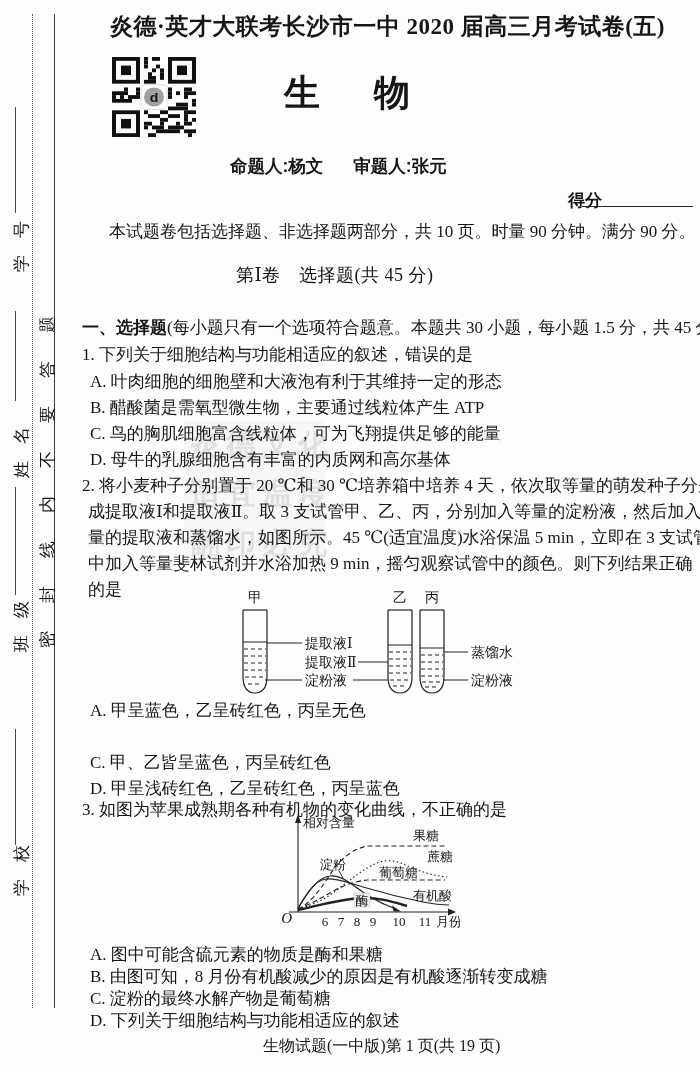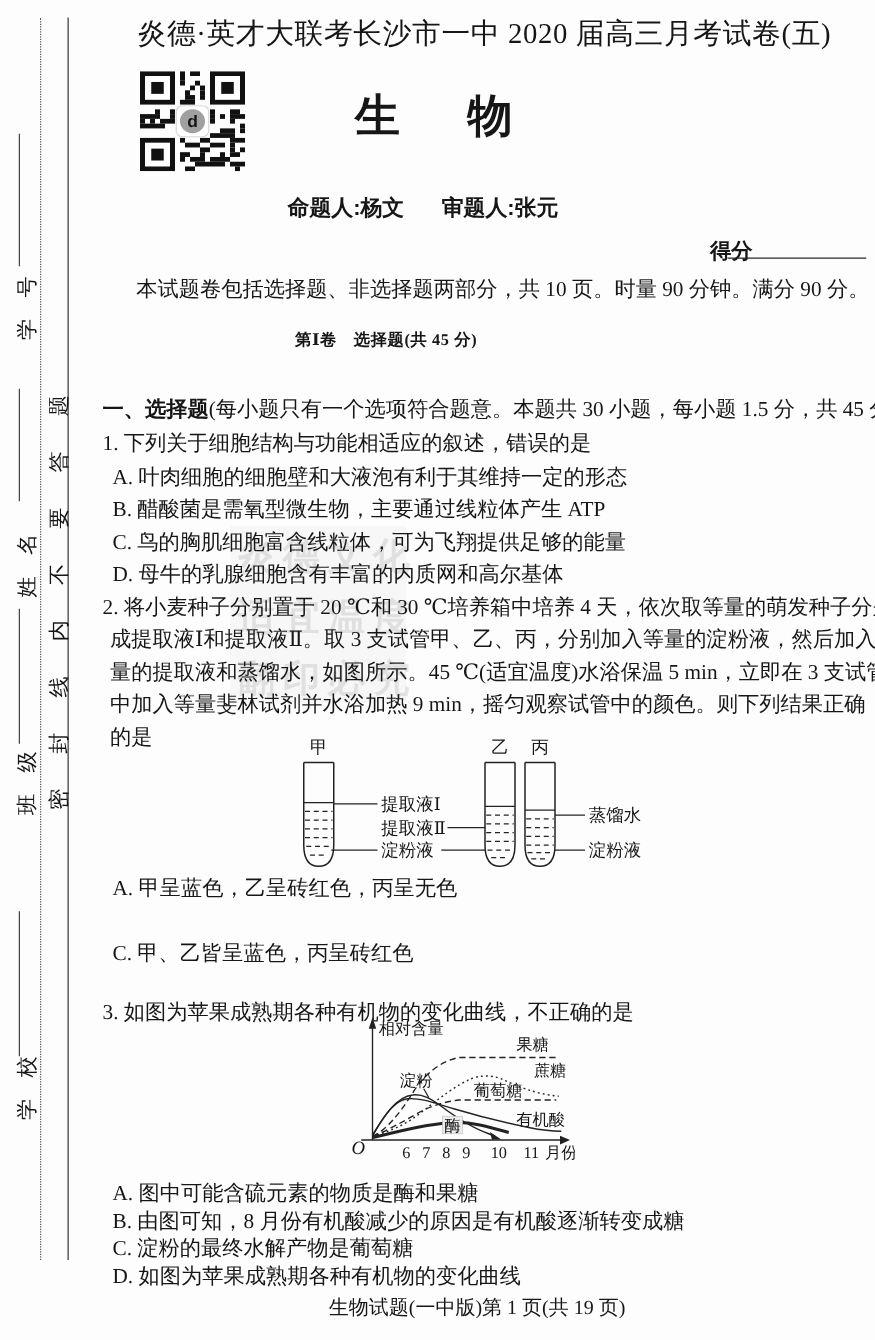--- a/index.html
+++ b/index.html
@@ -10,26 +10,26 @@
   .sans{font-family:"Liberation Sans","DejaVu Sans",sans-serif;}
   .b{font-weight:bold;}
   
   .vdot{width:0;border-left:1px dotted #5a5a5a;}
   .vsolid{width:0;border-left:1px solid #3c3c3c;}
   .vblank{width:0;border-left:1px solid #474747;}
   .vrot{transform:rotate(-90deg);transform-origin:left top;white-space:nowrap;
         font-size:17px;line-height:24px;}
   .seal{letter-spacing:28px;}
   
-  .exam-title{font-weight:400;font-size:23px;letter-spacing:.5px;white-space:nowrap;}
+  .exam-title{font-weight:700;font-size:23px;letter-spacing:.5px;white-space:nowrap;}
   .subject-char{font-size:36px;font-weight:bold;line-height:38px;}
   .authors{font-size:17.5px;font-weight:bold;white-space:nowrap;}
   .score-label{font-size:17px;font-weight:bold;}
   .score-line{border-bottom:1.5px solid #2a2a2a;height:0;}
-  .heading1{font-size:13px;font-weight:bold;white-space:nowrap;letter-spacing:.5px;}
+  .heading1{font-size:18px;font-weight:normal;white-space:nowrap;letter-spacing:.5px;}
   
   .wm-box{background:rgba(0,0,0,0.025);}
   .wm{position:absolute;font-weight:bold;font-size:30px;letter-spacing:6px;
       color:rgba(70,70,70,0.13);white-space:nowrap;}
   .footer{font-size:16px;white-space:nowrap;}
   svg text{font-family:"Liberation Serif","DejaVu Serif",serif;fill:#161616;}
   svg .lbl{font-size:14px;}
   svg .clbl{font-size:13px;}
 </style>
 </head>
@@ -268,20 +268,21 @@
     <text class="lbl" x="207" y="14" text-anchor="middle">丙</text>
     <text class="lbl" x="80" y="60">提取液Ⅰ</text>
     <text class="lbl" x="80" y="79">提取液Ⅱ</text>
     <text class="lbl" x="80" y="97">淀粉液</text>
     <text class="lbl" x="246" y="69">蒸馏水</text>
     <text class="lbl" x="246" y="97">淀粉液</text>
   </svg>
 
   <div class="abs t" style="left:90px;top:700px;">A. 甲呈蓝色，乙呈砖红色，丙呈无色</div>
   <div class="abs t" style="left:90px;top:752px;">C. 甲、乙皆呈蓝色，丙呈砖红色</div>
+  <div class="abs t" style="left:90px;top:778px;">D. 甲呈浅砖红色，乙呈砖红色，丙呈蓝色</div>
 
   <div class="abs t" style="left:82px;top:799px;">
     <span>3.</span>
     <span>如图为苹果成熟期各种有机物的变化曲线，不正确的是</span>
   </div>
 
   <svg class="abs" style="left:275px;top:813px;" width="185" height="125" viewBox="0 0 185 125">
     <g stroke="#222" stroke-width="1.1" fill="none">
       <line x1="23" y1="99" x2="23" y2="7"></line>
       <line x1="14" y1="99" x2="176" y2="99"></line>
@@ -317,17 +318,17 @@
     <text class="clbl" x="82" y="113" text-anchor="middle">8</text>
     <text class="clbl" x="98" y="113" text-anchor="middle">9</text>
     <text class="clbl" x="124" y="113" text-anchor="middle">10</text>
     <text class="clbl" x="150" y="113" text-anchor="middle">11</text>
     <text class="clbl" x="161" y="113">月份</text>
   </svg>
 
   <div class="abs t" style="left:90px;top:944px;">A. 图中可能含硫元素的物质是酶和果糖</div>
   <div class="abs t" style="left:90px;top:966px;">B. 由图可知，8 月份有机酸减少的原因是有机酸逐渐转变成糖</div>
   <div class="abs t" style="left:90px;top:988px;">C. 淀粉的最终水解产物是葡萄糖</div>
-  <div class="abs t" style="left:90px;top:1010px;">D. 如图为苹果成熟期各种有机物的变化曲线</div>
+  <div class="abs t" style="left:90px;top:1010px;">D. 下列关于细胞结构与功能相适应的叙述</div>
 
   <div class="abs footer" style="left:263px;top:1036px;">生物试题(一中版)第 1 页(共 19 页)</div>
 
 </div>
 
 </body></html>

